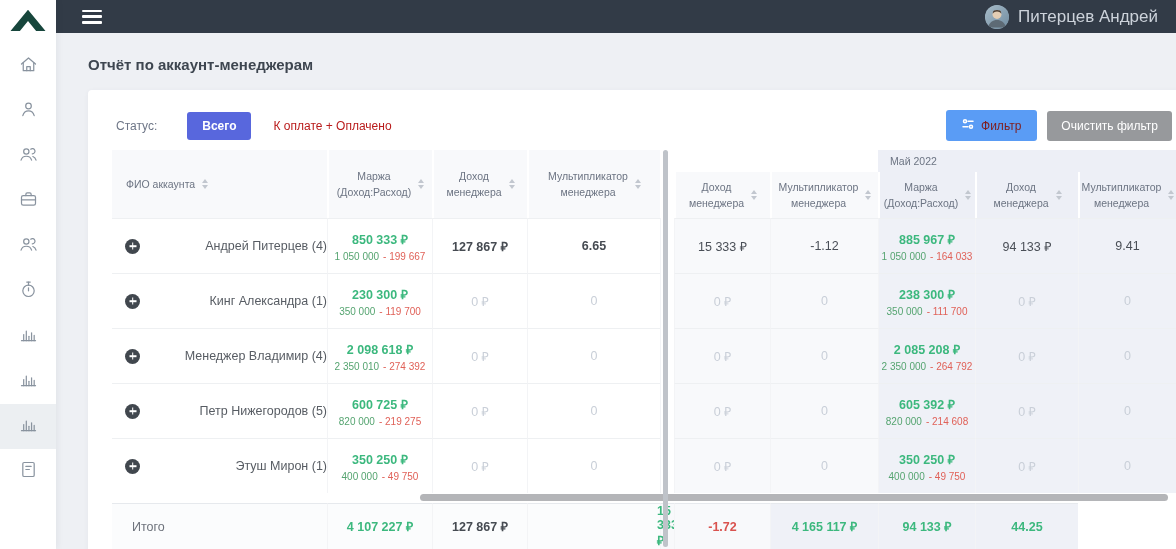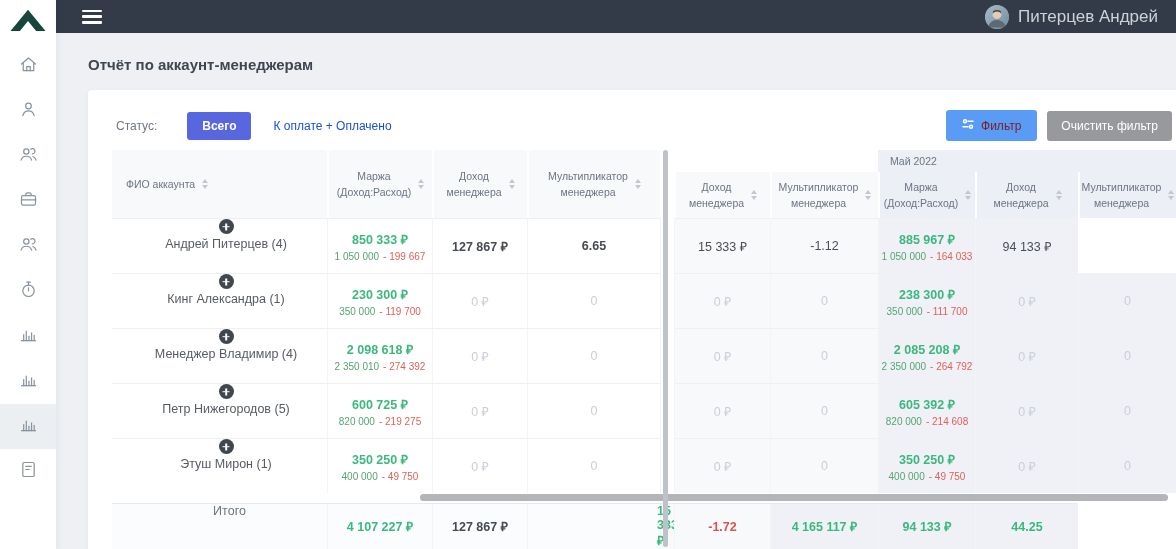--- a/index.html
+++ b/index.html
@@ -26,21 +26,21 @@
   .nav-item.active{background:#eceff2;}
   
   .main{position:absolute;left:56px;top:33px;right:0;bottom:0;}
   .page-title{font-size:15px;font-weight:700;color:#3e4650;margin:23px 0 0 32px;}
   .card{position:absolute;left:32px;top:57px;width:1108px;height:486px;background:#fff;border-radius:4px;box-shadow:0 1px 5px rgba(50,60,70,.05);}
   
   .filters{display:flex;align-items:center;padding:20px 24px 0 28px;}
   .status-label{font-size:12px;color:#6e7687;margin-right:30px;}
   .btn{border:none;font-family:inherit;font-size:12px;border-radius:3px;cursor:pointer;}
   .btn-status{background:#5867dd;color:#fff;padding:7px 15px;font-weight:600;}
-  .status-link{font-size:12px;color:#1d4ed8;margin-left:22px;cursor:pointer;text-decoration:none;}
+  .status-link{font-size:12px;color:#b91c1c;margin-left:22px;cursor:pointer;text-decoration:none;}
   .spacer{flex:1;}
   .btn-filter{background:#5a9cf5;color:#7f1d1d;padding:8px 16px;display:flex;align-items:center;gap:7px;margin-right:10px;}
   .btn-filter svg{stroke:#fff;stroke-width:1.5;fill:none;stroke-linecap:round;}
   .btn-clear{background:#97999c;color:#fff;padding:8px 14px;}
   
   .table-wrap{position:absolute;left:24px;top:60px;width:1064px;}
   .grid{display:grid;grid-template-columns:215px 105px 95px 133px 14px 96px 108px 97px 103px minmax(98px,1fr);}
   .thead{grid-template-rows:22px 46px;}
   .th{background:#f8f9fb;border-left:2px solid #fff;display:flex;align-items:center;justify-content:center;font-size:10.5px;color:#6c7483;line-height:1.55;cursor:pointer;}
   .th.first{border-left:none;justify-content:flex-start;padding-left:14px;}
@@ -53,21 +53,21 @@
   .band-may{background:#edeff6;display:flex;align-items:center;padding-left:12px;font-size:10.5px;color:#6c7483;}
   .th.bg-m{background:#edeff6;}
   .gapcell{background:#fff;border:none;}
   .sort{display:inline-flex;flex-direction:column;gap:2px;margin-left:7px;}
   .sort i{width:0;height:0;border-left:3.5px solid transparent;border-right:3.5px solid transparent;}
   .sort .up{border-bottom:4px solid #c2c7cf;}
   .sort .dn{border-top:4px solid #c2c7cf;}
   
   .body-row{height:55px;}
   .cell{border-top:1px solid #eef0f2;border-left:1px solid #f3f4f6;display:flex;flex-direction:column;align-items:center;justify-content:center;font-size:12.5px;gap:3px;}
-  .cell.first{border-left:none;flex-direction:column;justify-content:flex-start;padding-left:13px;}
+  .cell.first{border-left:none;flex-direction:row;justify-content:space-between;padding-left:13px;}
   .cell.gapcell{border-top:none;}
   .bg-p{background:#f8f9fb;}
   .bg-m{background:#eff1f7;}
   .name{color:#575c63;font-size:12.5px;}
   .expand{width:15px;height:15px;border-radius:50%;background:#41474e;position:relative;flex:0 0 15px;cursor:pointer;}
   .expand::before,.expand::after{content:"";position:absolute;background:#fff;left:50%;top:50%;transform:translate(-50%,-50%);}
   .expand::before{width:7px;height:1.6px;}
   .expand::after{width:1.6px;height:7px;}
   .num{font-weight:700;color:#464b52;}
   .green{color:#3cb87e;font-weight:700;}
@@ -326,20 +326,23 @@
         <div class="cell bg-p">
             <span>-1.12</span>
           </div>
         <div class="cell bg-m">
           <span class="green">885 967 ₽</span>
           <span class="sub"><span class="sub-g">1 050 000</span><span class="sub-r">- 164 033</span></span>
         </div>
         <div class="cell bg-m">
             <span>94 133 ₽</span>
           </div>
+        <div class="cell bg-m">
+            <span>9.41</span>
+          </div>
       </div>
 
       <div class="grid body-row">
         <div class="cell first">
           <span class="expand"></span>
           <span class="name">Кинг Александра (1)</span>
         </div>
         <div class="cell">
           <span class="green">230 300 ₽</span>
           <span class="sub"><span class="sub-g">350 000</span><span class="sub-r">- 119 700</span></span>

